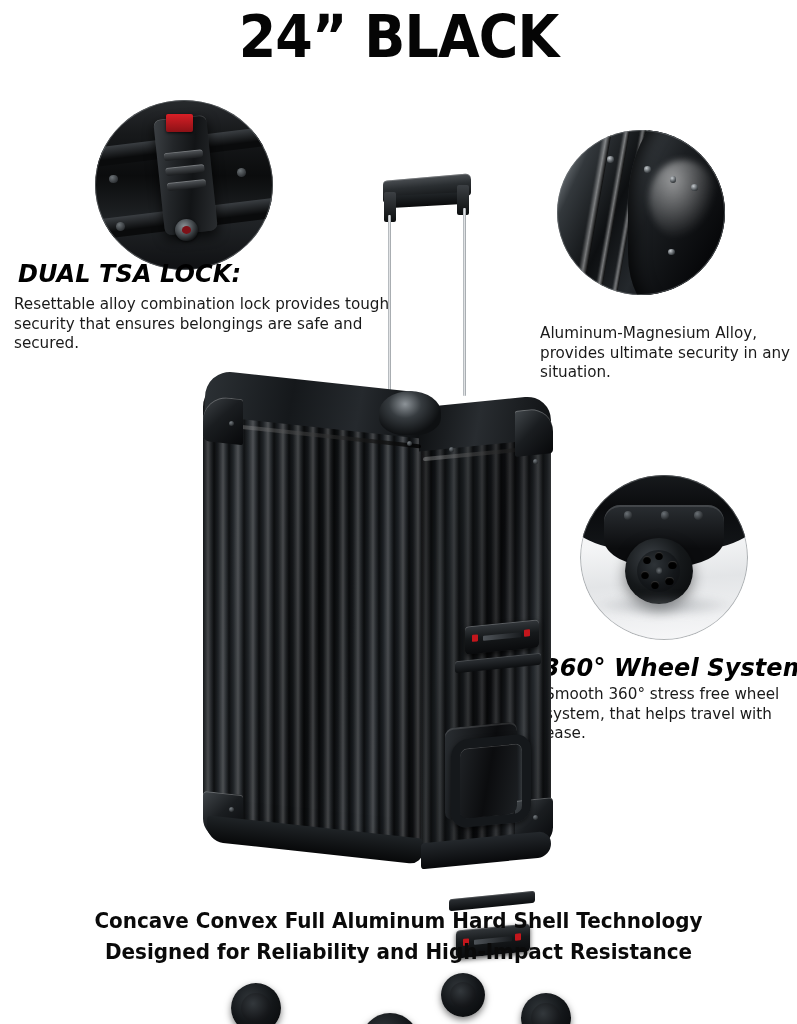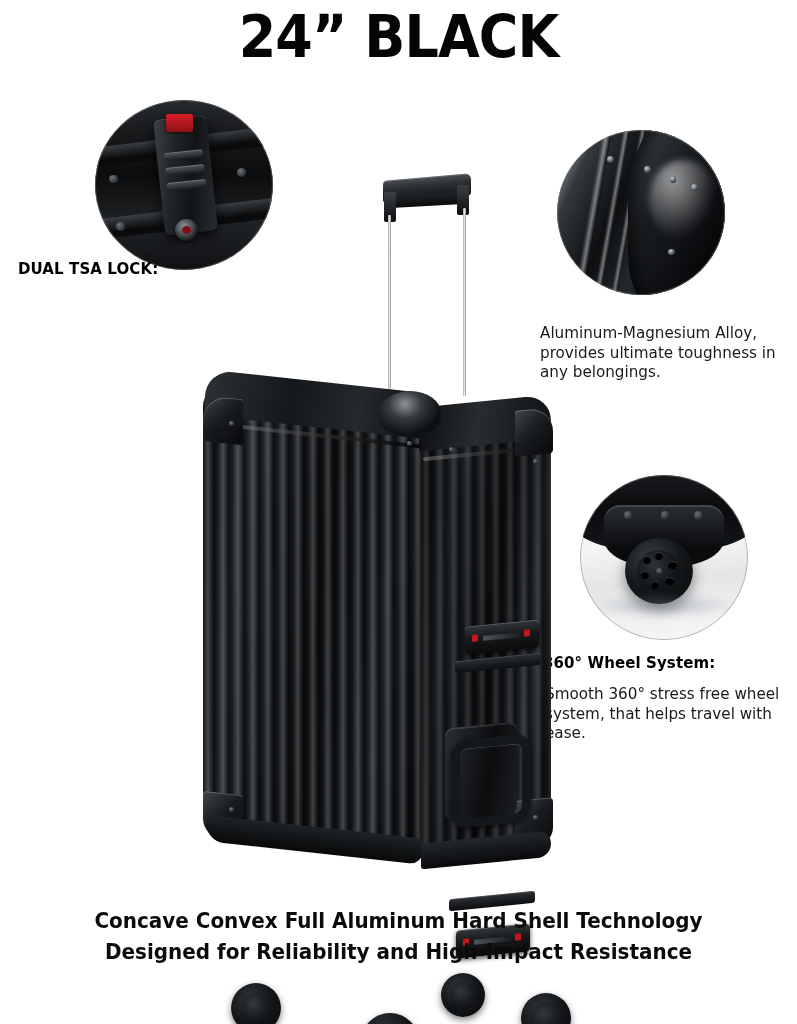--- a/index.html
+++ b/index.html
@@ -257,24 +257,25 @@
     border-radius: 50%;
     background: radial-gradient(ellipse, rgba(120,126,132,0.45), rgba(255,255,255,0) 72%);
     filter: blur(3px);
   }
 
   
   .callout-heading {
     position: absolute;
     font-family: "DejaVu Sans", sans-serif;
     font-weight: bold;
-    font-size: 15px;
+    font-size: 24px;
     color: #000000;
     letter-spacing: 0.1px;
     white-space: nowrap;
+    font-style: italic;
   }
   .callout-body {
     position: absolute;
     font-family: "DejaVu Sans", sans-serif;
     font-weight: normal;
     font-size: 15.2px;
     line-height: 19.5px;
     color: #1a1a1a;
   }
 
@@ -665,22 +666,23 @@
           <div class="hole" style="left:12%; top:16%;"></div>
           <div class="axle"></div>
         </div>
       </div>
       <div class="floorshadow"></div>
     </div>
     <div class="circle-ring"></div>
   </div>
 
   <div class="callout-heading" id="heading-tsa">DUAL TSA LOCK:</div>
-
-  <div class="callout-body" id="body-bumper">Aluminum-Magnesium Alloy, provides ultimate toughness in any belongings.</div>
+  <div class="callout-body" id="body-tsa">Resettable alloy combination lock provides tough security that ensures belongings are safe and secured.</div>
+
+  <div class="callout-body" id="body-bumper">Aluminum-Magnesium Alloy, provides ultimate security in any situation.</div>
 
   <div class="callout-heading" id="heading-wheel">360° Wheel System:</div>
   <div class="callout-body" id="body-wheel">Smooth 360° stress free wheel system, that helps travel with ease.</div>
 
   <div id="suitcase">
 
     <div class="handle-grip"></div>
     <div class="handle-cap left"></div>
     <div class="handle-cap right"></div>
     <div class="handle-rod r1"></div>

